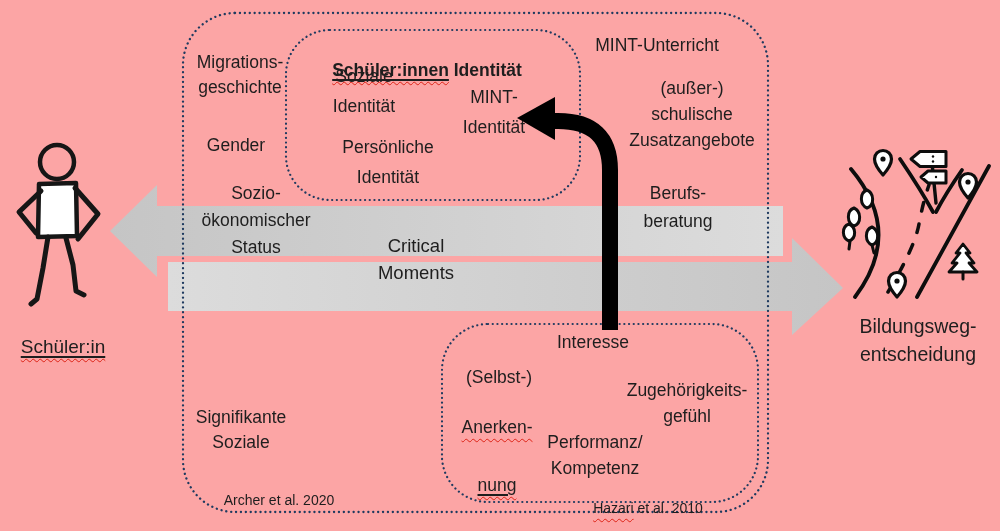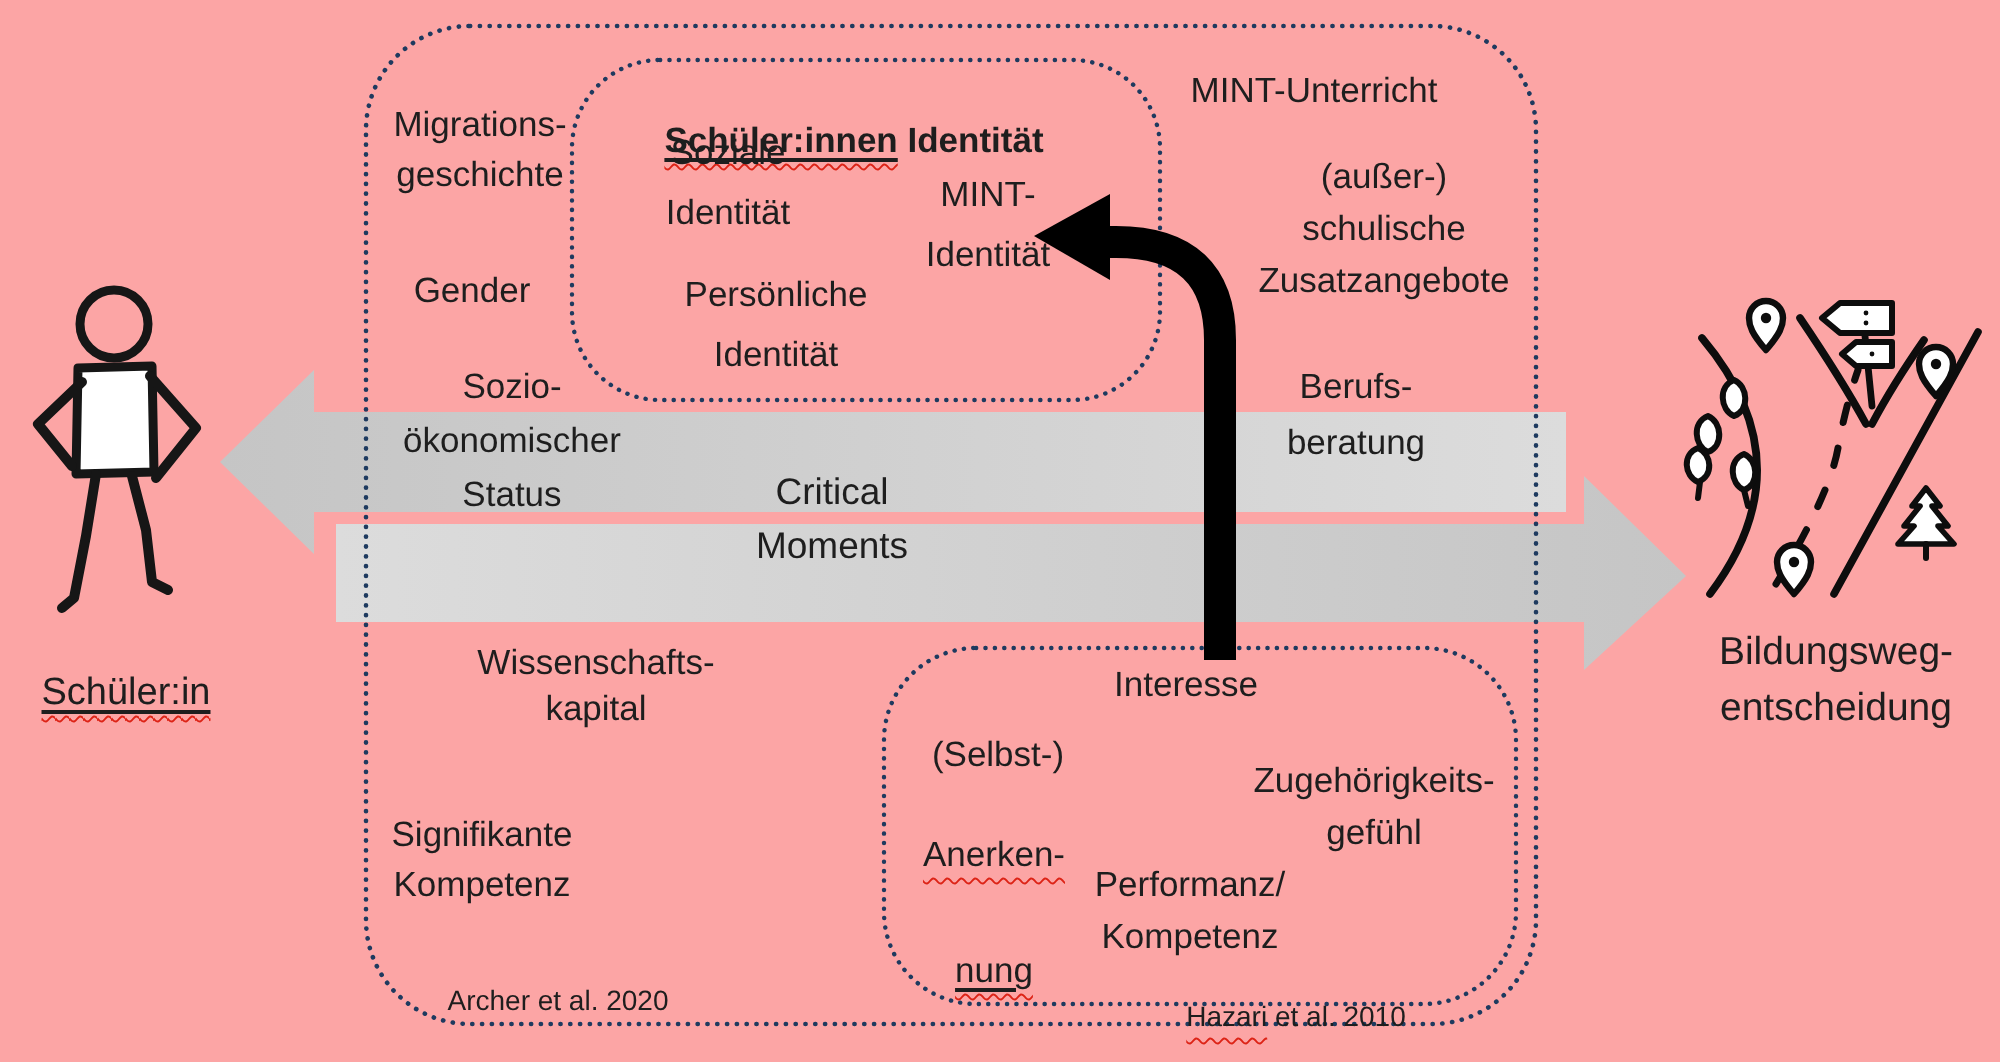--- a/index.html
+++ b/index.html
@@ -106,24 +106,22 @@
 ökonomischer
 Status</div>
   <div class="lbl" style="left:657px;top:32px;">MINT-Unterricht</div>
   <div class="lbl" style="left:692px;top:75px;">(außer-)
 schulische
 Zusatzangebote</div>
   <div class="lbl" style="left:678px;top:179px;line-height:28px;">Berufs-
 beratung</div>
   <div class="lbl cm" style="left:416px;top:232px;line-height:27px;">Critical
 Moments</div>
-  <div class="lbl" style="left:298px;top:320px;line-height:23px;">Wissenschafts-
-kapital</div>
   <div class="lbl" style="left:241px;top:405px;line-height:25px;">Signifikante
-Kompetenz</div>
+Soziale</div>
   <div class="lbl cite" style="left:279px;top:492px;">Archer et al. 2020</div>
 
   <div class="lbl bold" style="left:427px;top:37px;line-height:22px;">
     <span class="u-wavy"><span class="u-solid">Schüler:innen</span></span><span> Identität</span>
   </div>
   <div class="lbl" style="left:364px;top:61px;line-height:30px;">Soziale
 Identität</div>
   <div class="lbl" style="left:494px;top:82px;line-height:30px;">MINT-
 Identität</div>
   <div class="lbl" style="left:388px;top:132px;line-height:30px;">Persönliche

